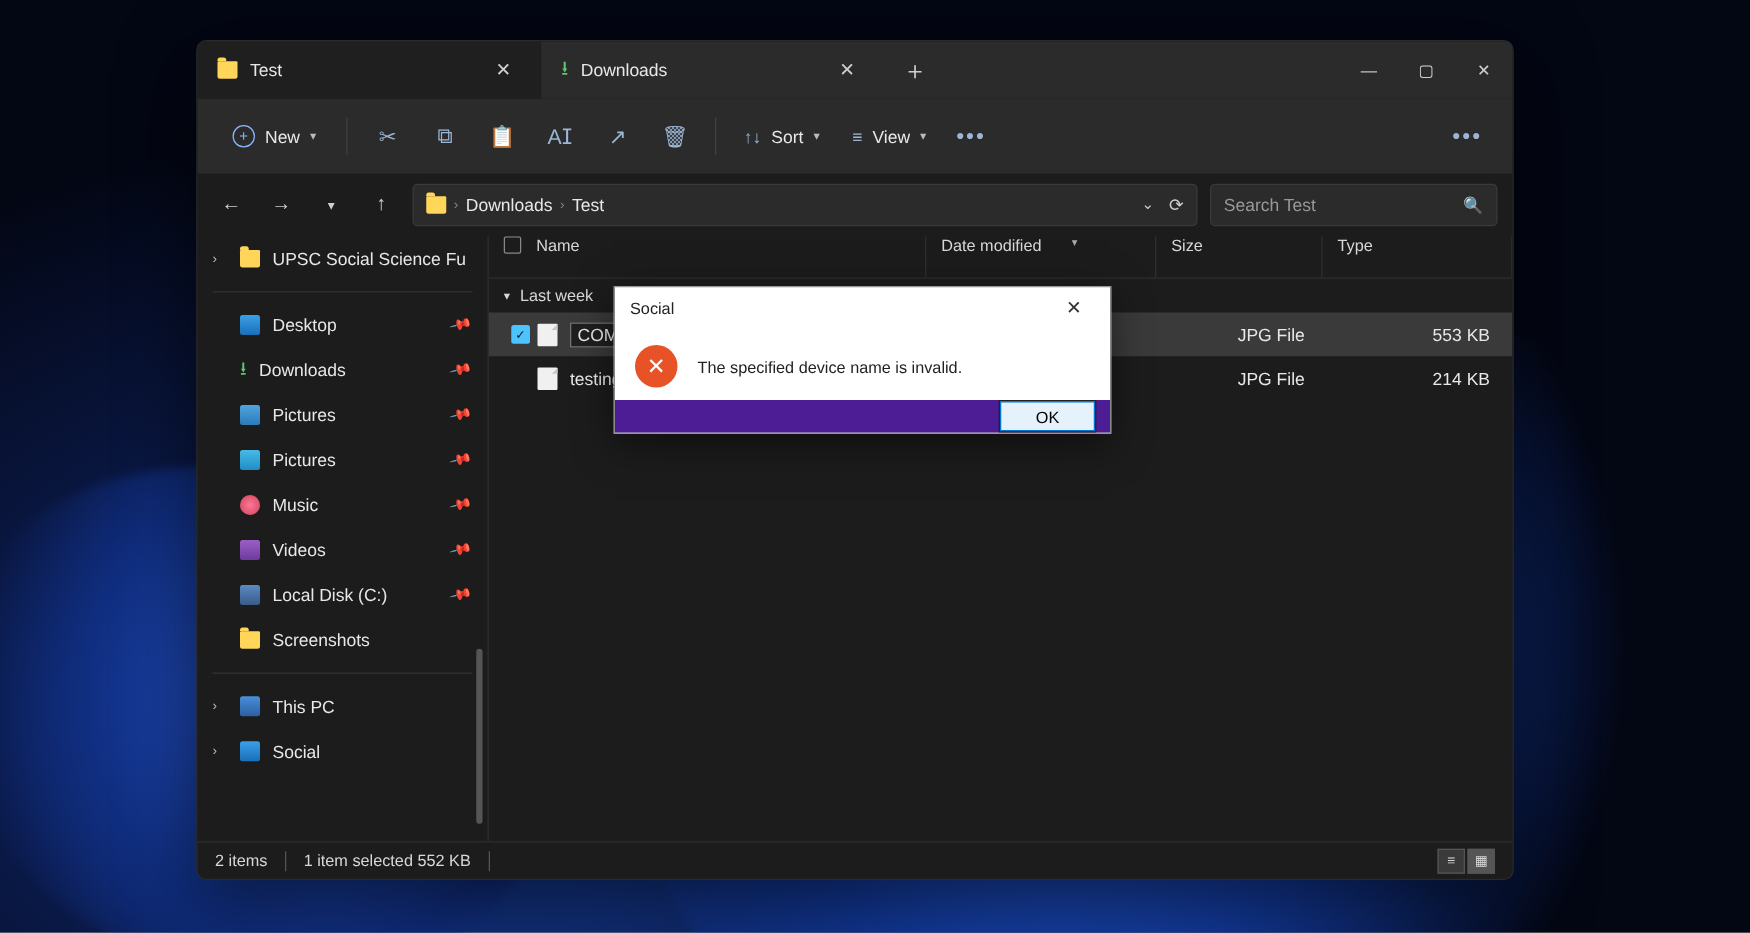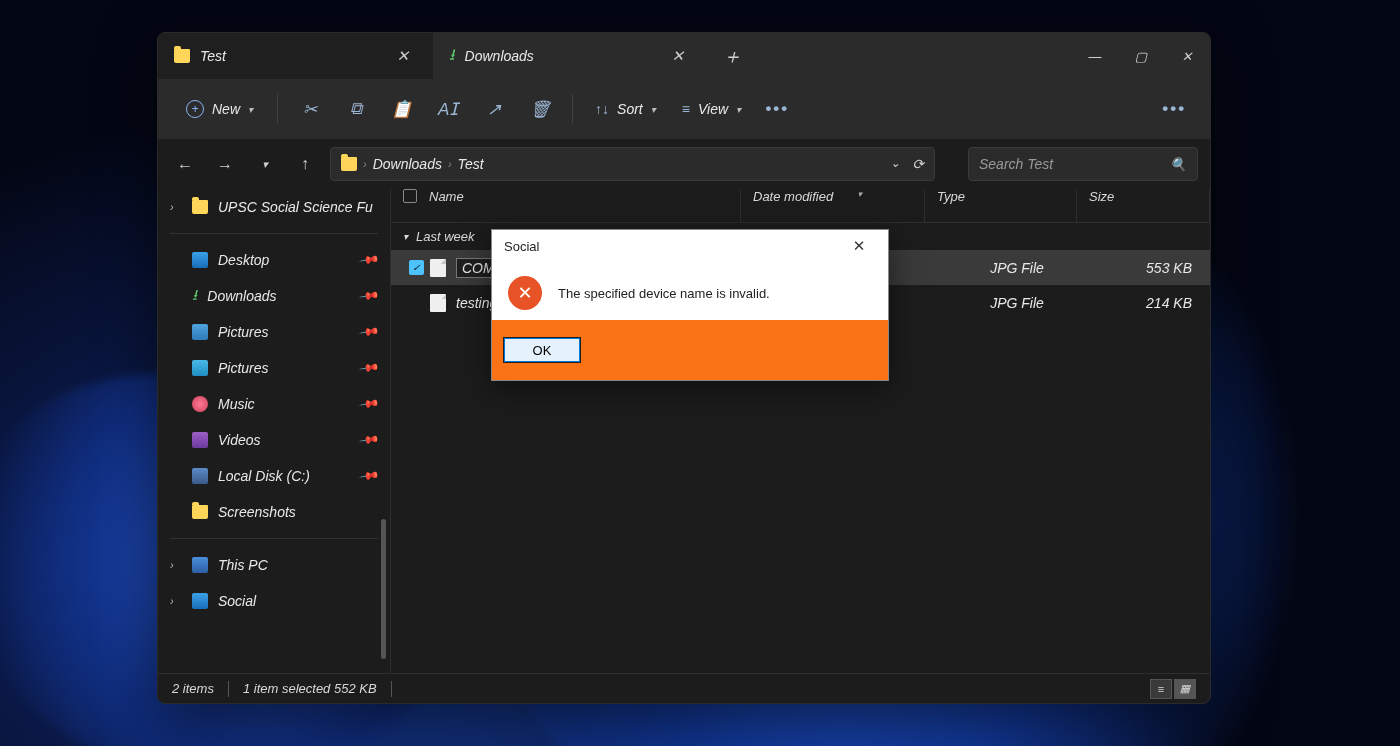--- a/index.html
+++ b/index.html
@@ -15,21 +15,20 @@
   .bloom2 { width:500px; height:400px; left:-50px; top:380px;
     background: radial-gradient(circle at 60% 40%, #2a5de0 0%, #102e80 50%, transparent 75%);
     transform: rotate(20deg); }
 
   .window {
     position:absolute; left:157px; top:32px; width:1054px; height:672px;
     background:#1c1c1c; border-radius:8px; overflow:hidden;
     box-shadow: 0 20px 60px rgba(0,0,0,0.6);
     display:flex; flex-direction:column;
     border:1px solid #2a2a2a;
-    font-style:italic;
   }
 
   .titlebar { height:46px; display:flex; align-items:center; background:#2b2b2b; }
   .tab {
     height:100%; display:flex; align-items:center; gap:10px;
     padding: 0 16px; color:#e8e8e8; font-size:14px;
     position:relative; min-width:275px;
   }
   .tab.active { background:#1f1f1f; }
   .tab.active::before {
@@ -73,21 +72,21 @@
   .breadcrumb {
     flex:1; height:34px; background:#2b2b2b; border:1px solid #3a3a3a;
     border-radius:4px; display:flex; align-items:center; gap:6px;
     padding:0 10px; color:#e8e8e8; font-size:14px;
   }
   .bc-sep { color:#888; font-size:11px; }
   .bc-actions { margin-left:auto; display:flex; gap:12px; color:#cfcfcf; }
   .searchbox {
     width:230px; height:34px; background:#2b2b2b; border:1px solid #3a3a3a;
     border-radius:4px; display:flex; align-items:center;
-    padding:0 10px; color:#999; font-size:14px;margin-left:23px;
+    padding:0 10px; color:#999; font-size:14px;
   }
   .searchbox .mag { margin-left:auto; font-size:13px; }
 
   .body { flex:1; display:flex; background:#1c1c1c; overflow:hidden; }
 
   .sidebar {
     width:232px; display:flex; flex-direction:column;
     font-size:14px; color:#e8e8e8; overflow-y:auto;
     position:relative;
   }
@@ -182,22 +181,22 @@
   .dlg-body {
     display:flex; align-items:center; gap:16px;
     padding:14px 16px 10px;
   }
   .err-circle {
     width:34px; height:34px; background:#e75326; border-radius:50%;
     display:flex; align-items:center; justify-content:center;
     color:#fff; font-size:18px; flex-shrink:0;
   }
   .dlg-footer {
-    background:#f97316; padding:18px 12px;
-    display:flex; justify-content:flex-start;
+    background:#4c1d95; padding:1px 12px;
+    display:flex; justify-content:flex-end;
   }
   .ok-btn {
     width:76px; height:24px; border:1px solid #0078d4;
     background:#e5f1fb; font-size:13px; cursor:pointer;
     outline:1px solid #222;
   }
 </style>
 </head>
 <body>
 
@@ -346,25 +345,25 @@
     <div class="content">
       <div class="cols">
         <div class="col name">
           <span class="hdr-check"></span>
           <span>Name</span>
         </div>
         <div class="col date">
           <span>Date modified</span>
           <span class="sort-ind">▾</span>
         </div>
+        <div class="col size">
+          <span>Size</span>
+        </div>
         <div class="col type">
           <span>Type</span>
-        </div>
-        <div class="col size">
-          <span>Size</span>
         </div>
       </div>
 
       <div class="group-hdr">
         <span class="group-chev">▾</span>
         <span>Last week</span>
       </div>
 
       <div id="file-list">
           <div class="file-row selected">

